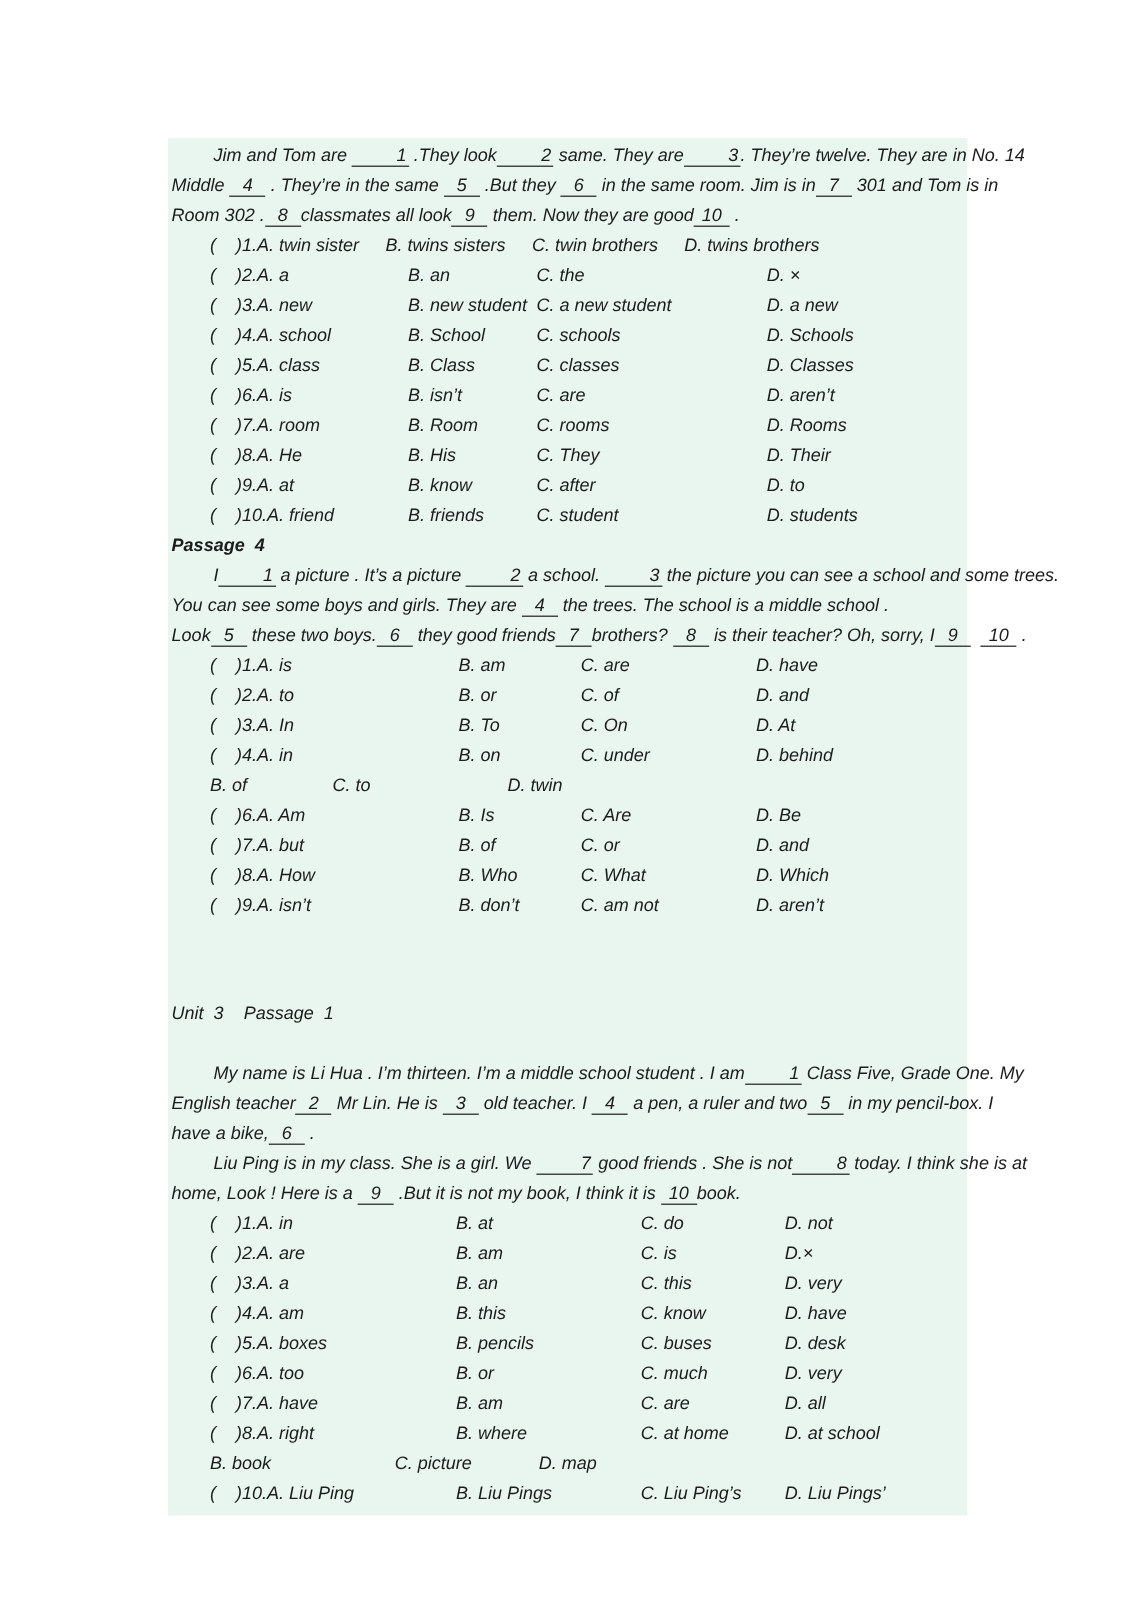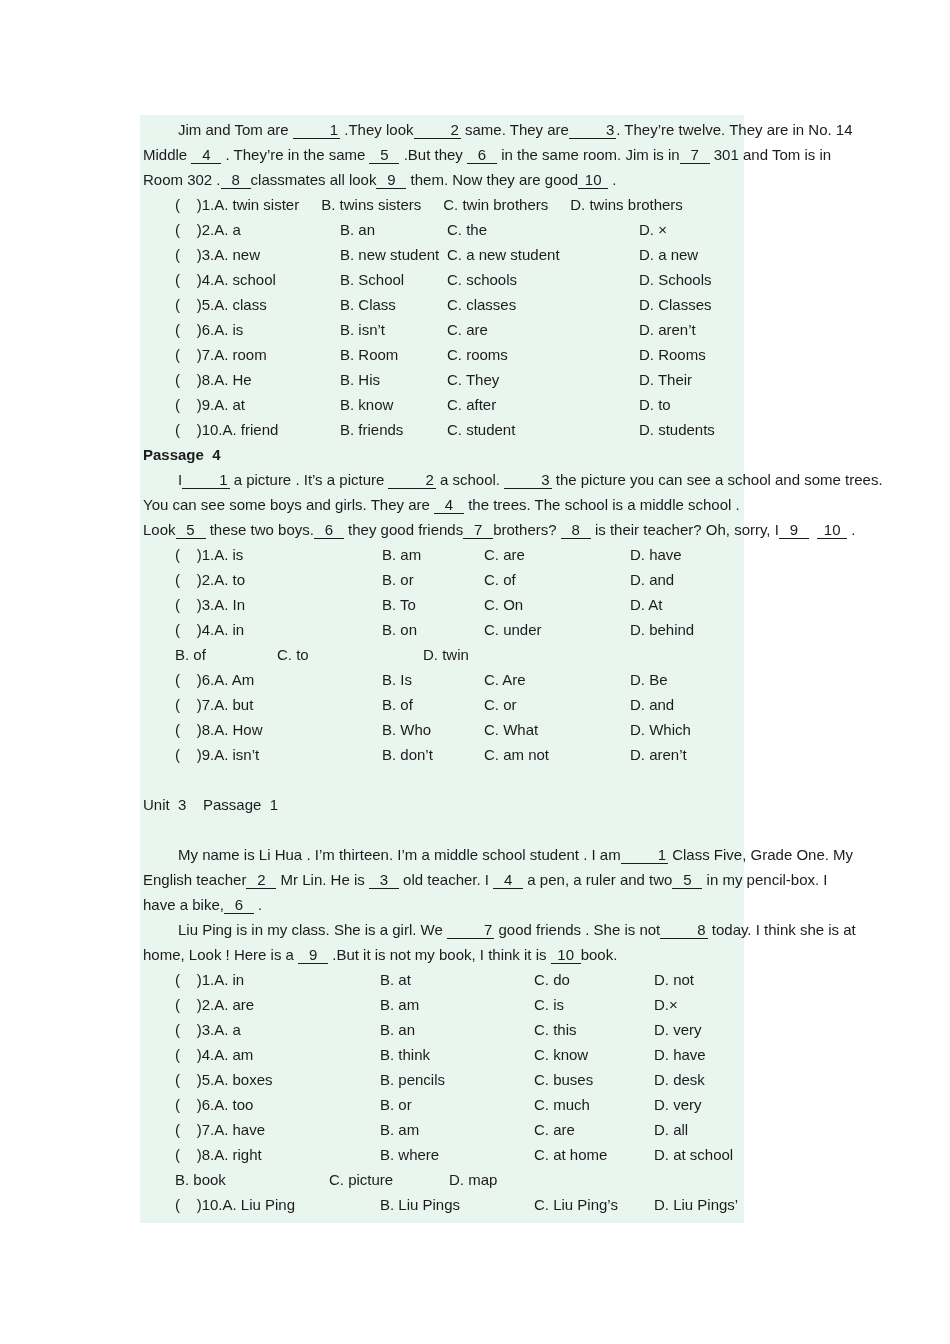--- a/index.html
+++ b/index.html
@@ -5,40 +5,41 @@
   html,body{margin:0;padding:0;}
   body{
     width:950px;height:1344px;
     background:#ffffff;
     font-family:"Liberation Sans","DejaVu Sans",sans-serif;
     color:#1c1c1c;
   }
   .sheet{
     position:absolute;
     left:140px;top:115px;
-    width:604px;
+    width:666px;
     background:#e9f6ef;
     padding:2px 0 6px 3px;
     box-sizing:border-box;
     font-size:15px;
     line-height:25px;
+    font-style:italic;
   }
   .line{white-space:pre;min-height:25px;}
   .indent{text-indent:35px;}
   .spacer{min-height:25px;}
   .blank{
     display:inline-block;
     min-width:26px;
     padding:0 2px;
     text-align:center;
     line-height:17px;
     border-bottom:1px solid #1c1c1c;
   }
   .heading-center{font-weight:bold;text-align:left;white-space:pre;min-height:25px;}
-  .heading-left{white-space:pre;min-height:25px;}
+  .heading-left{white-space:pre;min-height:25px;margin-top:40px;}
   .q-row{display:flex;padding-left:32px;min-height:25px;}
   .q-row span{white-space:pre;flex:0 0 auto;}
   .set1 .c0{min-width:165px}.set1 .c1{min-width:107px}.set1 .c2{min-width:192px}
   .set2 .c0{min-width:207px}.set2 .c1{min-width:102px}.set2 .c2{min-width:146px}
   .set3 .c0{min-width:205px}.set3 .c1{min-width:154px}.set3 .c2{min-width:120px}
   .packed .c0,.packed .c1,.packed .c2{min-width:0;margin-right:22px}
 </style>
 </head>
 <body>
 
@@ -184,21 +185,21 @@
       <span class="c3">D.×</span>
     </div>
     <div class="q-row set3">
       <span class="c0">(&nbsp;&nbsp;&nbsp;&nbsp;)3.A. a</span>
       <span class="c1">B. an</span>
       <span class="c2">C. this</span>
       <span class="c3">D. very</span>
     </div>
     <div class="q-row set3">
       <span class="c0">(&nbsp;&nbsp;&nbsp;&nbsp;)4.A. am</span>
-      <span class="c1">B. think</span>
+      <span class="c1">B. this</span>
       <span class="c2">C. know</span>
       <span class="c3">D. have</span>
     </div>
     <div class="q-row set3">
       <span class="c0">(&nbsp;&nbsp;&nbsp;&nbsp;)5.A. boxes</span>
       <span class="c1">B. pencils</span>
       <span class="c2">C. buses</span>
       <span class="c3">D. desk</span>
     </div>
     <div class="q-row set3">

